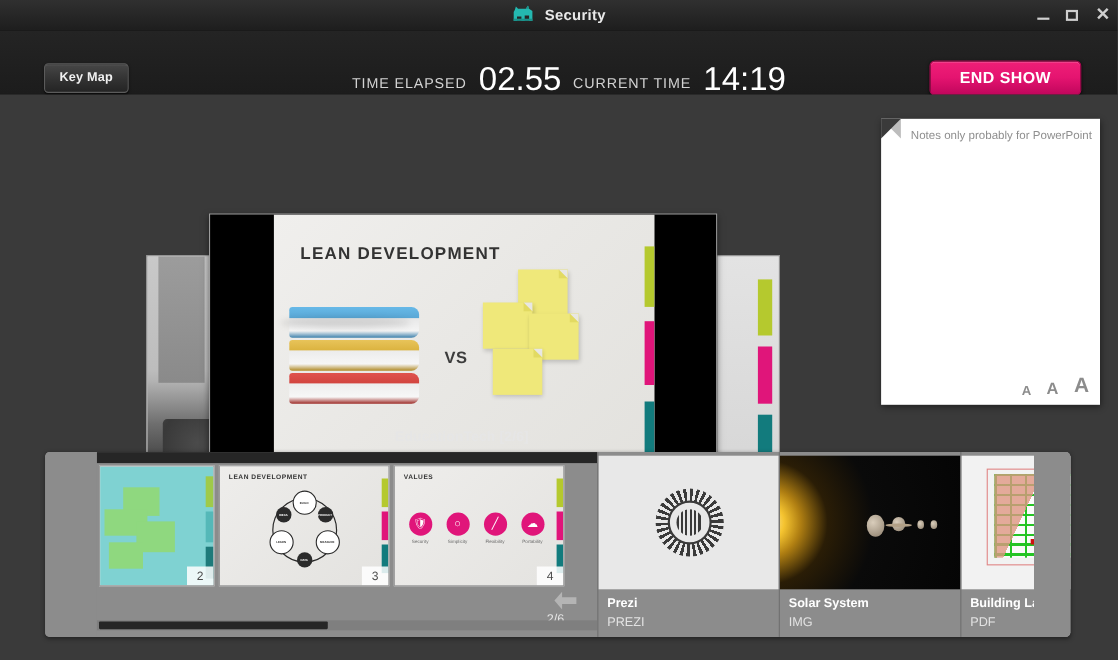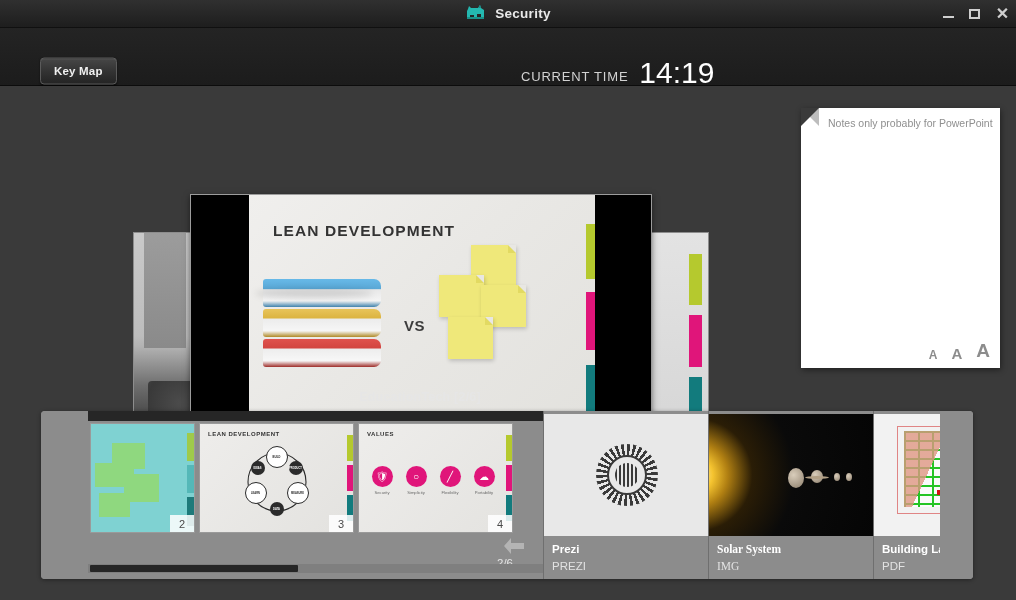--- a/index.html
+++ b/index.html
@@ -281,21 +281,21 @@
     position:absolute; left:409px; top:146px; width:34px;
     color:#e4e4e4; font-size:11.5px; text-align:left;
   }
 
   
   .file-item{
     position:absolute; top:0; width:165px; height:168px;
     border-left:1px solid #6f6f6f; background:#8c8c8c; overflow:hidden;
   }
   #file-prezi{ left:502px;padding-left:48px; }
-  #file-solar{ left:667px;font-family:Liberation Serif, serif; }
+  #file-solar{ left:667px; }
   #file-pdf  { left:832px; }
   .file-thumb{ position:absolute; left:0; top:3px; width:165px; height:122px; overflow:hidden; }
   .file-name{
     position:absolute; left:8px; top:132px; color:#fff;
     font-size:11.5px; font-weight:bold; white-space:nowrap;
   }
   .file-type{
     position:absolute; left:8px; top:149px; color:#e2e2e2; font-size:11.5px;
   }
   .prezi-bg{ width:100%; height:100%; background:#e8e8e8; position:relative; }
@@ -370,26 +370,31 @@
     <span class="wc">
         <i class="wc-max"></i>
       </span>
     <span class="wc wc-close">✕</span>
   </div>
 </div>
 
 <div id="toolbar">
   <button id="keymap-btn">Key Map</button>
 
+  <div class="timeblock" id="time-elapsed-block">
+    <span class="time-label">TIME ELAPSED</span>
+    <span class="time-value">02.55</span>
+  </div>
 
   <div class="timeblock" id="current-time-block">
     <span class="time-label">CURRENT TIME</span>
     <span class="time-value">14:19</span>
   </div>
 
+  <button id="endshow-btn">END SHOW</button>
 </div>
 
 <div id="stage">
 
   <div class="peek" id="peek-prev">
     <div class="peek-prev-img"></div>
   </div>
 
   <div class="peek" id="peek-next">
     <div class="peek-next-img">

